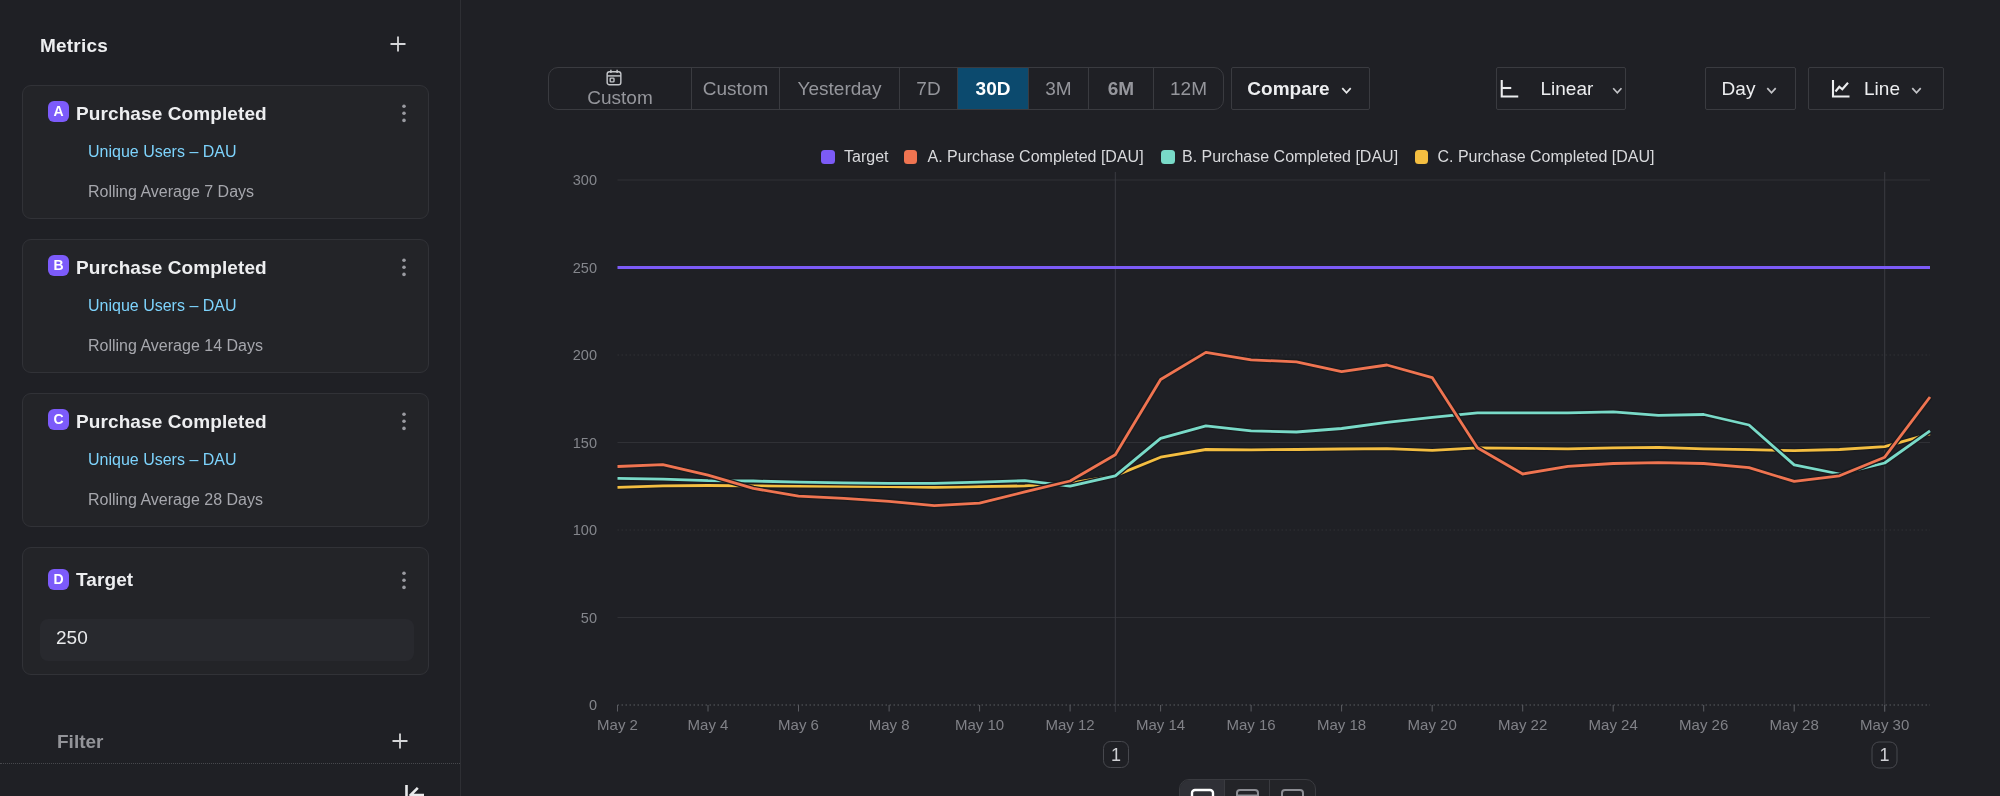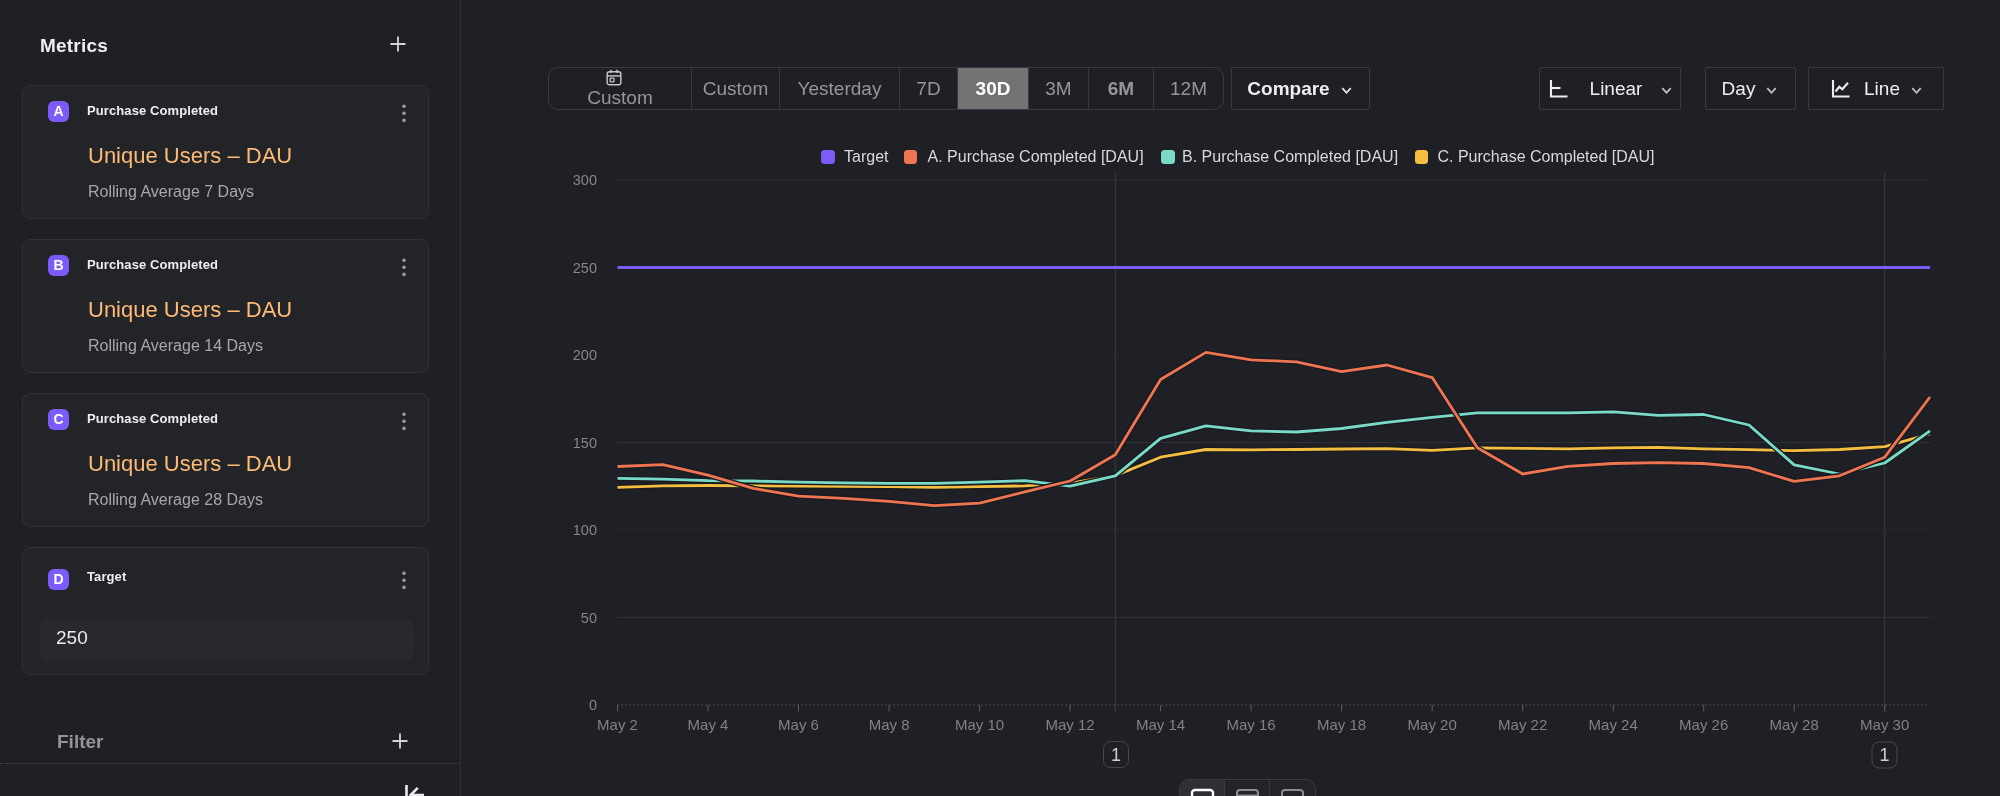--- a/index.html
+++ b/index.html
@@ -4,32 +4,32 @@
 <style>
   * { margin:0; padding:0; box-sizing:border-box; }
   html,body { width:2000px; height:796px; background:#1F2025; font-family:"Liberation Sans",sans-serif; overflow:hidden; position:relative; }
   .abs { position:absolute; }
 
   
   #sidebar { position:absolute; left:0; top:0; width:461px; height:796px; border-right:1px solid #2E2F34; }
   .sb-title { position:absolute; left:40px; top:35px; font-size:19px; font-weight:700; color:#EDEEF0; letter-spacing:.2px; }
   .card { position:absolute; left:22px; width:407px; background:#232428; border:1px solid #313237; border-radius:9px; }
   .badge { position:absolute; left:25px; top:15px; width:21px; height:21px; border-radius:6px; background:#7C5BFA; color:#fff; font-size:14px; font-weight:700; text-align:center; line-height:21px; }
-  .ctitle { position:absolute; left:64px; top:17px; font-size:13px; font-weight:700; color:#EDEEF0; letter-spacing:.1px; }
-  .sub1 { position:absolute; left:65px; top:57px; font-size:22px; color:#fdba74; }
+  .ctitle { position:absolute; left:53px; top:17px; font-size:19px; font-weight:700; color:#EDEEF0; letter-spacing:.1px; }
+  .sub1 { position:absolute; left:65px; top:57px; font-size:16px; color:#7dd3fc; }
   .sub2 { position:absolute; left:65px; top:97px; font-size:16px; color:#A6A7AD; }
   .kebab { position:absolute; right:15.5px; top:17px; width:18px; height:22px; }
   .filter { position:absolute; left:40px; top:731px; font-size:19px; font-weight:700; color:#939499;margin-left:17px; }
 
   
   .segwrap { position:absolute; top:67px; height:43px; border:1px solid #3A3B40; border-radius:10px; display:flex; }
   .seg { height:100%; display:flex; align-items:center; justify-content:center; font-size:19px; color:#95969C; border-right:1px solid #3A3B40; }
   .seg:last-child { border-right:none; border-radius:0 9px 9px 0; }
   .seg.first { border-radius:9px 0 0 9px; }
-  .seg.active { background:#737373; color:#FFFFFF; font-weight:700; }
+  .seg.active { background:#0c4a6e; color:#FFFFFF; font-weight:700; }
   .btn { position:absolute; top:67px; height:43px; border:1px solid #3A3B40; border-radius:2px; display:flex; align-items:center; justify-content:center; color:#EDEEF0; font-size:19px; font-weight:400; }
 
   
   .lgsq { position:absolute; top:150px; width:13.5px; height:13.5px; border-radius:3.5px; }
   .lgtx { position:absolute; top:149px; font-size:16px; line-height:16px; color:#D8D9DC; }
 
   
   #btmseg { position:absolute; left:1179px; top:779px; width:137px; height:44px; border:1px solid #3A3B40; border-radius:10px; background:#232428; display:flex; overflow:hidden; }
   #btmseg .cell { width:45.6px; height:100%; display:flex; justify-content:center; padding-top:8px; border-right:1px solid #3A3B40; }
   #btmseg .cell.on { background:#2F3036; }
@@ -128,21 +128,21 @@
   <div class="seg" style="width:69px;">12M</div>
 </div>
 
 <div class="btn" style="left:1231px;width:139px;">
   <span style="font-weight:600;">Compare</span>
   <svg width="15" height="15" viewBox="0 0 16 16" fill="none" stroke="#E8E9EB" stroke-width="1.8" style="margin-left:9px;margin-top:3px;">
       <path d="M3.5 5.5 L8 10.5 L12.5 5.5"></path>
     </svg>
 </div>
 
-<div class="btn" style="left:1539px;width:142px;gap:8px;">
+<div class="btn" style="left:1496px;width:130px;gap:8px;">
   <svg width="25" height="24" viewBox="0 0 24 24" fill="none" stroke="#ECEDEF" stroke-width="2.1" style="margin-right:11px;">
     <path d="M4.5 3 V19.5 H21"></path>
     <path d="M4.5 11 H14"></path>
   </svg>
   <span>Linear</span>
   <svg width="15" height="15" viewBox="0 0 16 16" fill="none" stroke="#C3C4C8" stroke-width="1.8" style="margin-left:9px;margin-top:3px;">
       <path d="M3.5 5.5 L8 10.5 L12.5 5.5"></path>
     </svg>
 </div>
 

